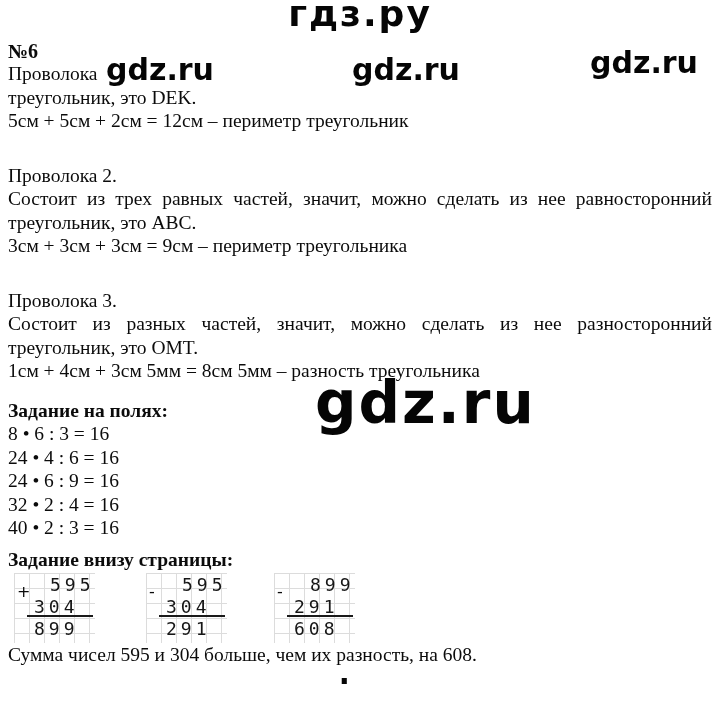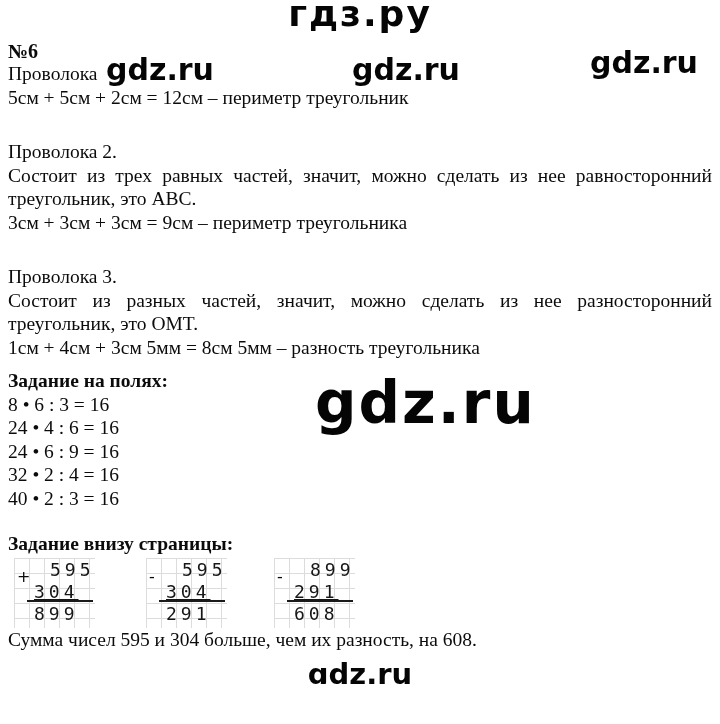--- a/index.html
+++ b/index.html
@@ -6,33 +6,33 @@
   .page{position:relative;width:720px;height:684px;background:#ffffff;overflow:hidden;
         font-family:"Liberation Serif",serif;color:#0b0b0b;}
   .logo{font-family:"DejaVu Sans",sans-serif;font-weight:bold;color:#050505;}
   .logo-top{text-align:center;font-size:36px;line-height:36px;letter-spacing:2px;margin-top:-4px;}
   .content{padding:0 8px;}
   .t{font-size:19.5px;line-height:23.5px;}
   .bold{font-weight:bold;}
   .task-no{font-weight:bold;font-size:20px;line-height:22px;margin-top:8px;}
   .just{text-align:justify;text-align-last:justify;}
   .sec{margin-top:31px;}
-  .margin-head{margin-top:10px;}
-  .bottom-head{margin-top:22px;}
+  .margin-head{margin-top:16px;}
+  .bottom-head{margin-top:8px;}
   .arith{position:relative;height:70px;margin-top:2px;}
   .prob{position:absolute;top:0;width:81px;height:70px;
         background-image:linear-gradient(#dcdcdc 1px,transparent 1px),
                          linear-gradient(90deg,#dcdcdc 1px,transparent 1px);
         background-size:15px 15px;}
   .p1{left:6px;}.p2{left:138px;}.p3{left:266px;}
   .sign{position:absolute;left:3px;top:11px;font-family:"DejaVu Sans",sans-serif;
         font-size:16px;line-height:16px;}
   .row{font-family:"DejaVu Sans Mono",monospace;font-size:18px;letter-spacing:4px;
        height:22px;line-height:23px;margin-left:36px;white-space:nowrap;color:#161616;}
-  .row.mid{border-bottom:2px solid #1a1a1a;margin-left:13px;padding-left:7px;width:66px;box-sizing:border-box;text-decoration:underline;}
+  .row.mid{border-bottom:2px solid #1a1a1a;margin-left:13px;padding-left:7px;width:66px;box-sizing:border-box;}
   .row.res{margin-left:13px;padding-left:7px;}
   .wm{position:absolute;font-family:"DejaVu Sans",sans-serif;font-weight:bold;
       line-height:1;white-space:nowrap;color:#050505;}
   .wm1{left:104px;top:55px;font-size:30px;background:#fff;padding:0 2px;}
   .wm2{left:352px;top:55px;font-size:30px;}
   .wm3{left:590px;top:48px;font-size:30px;}
   .wm-big{left:315px;top:374px;font-size:58px;letter-spacing:2px;}
   .logo-bottom{text-align:center;font-size:29px;line-height:29px;margin-top:9px;}
 </style>
 </head>
@@ -41,20 +41,21 @@
 <div class="page">
 
   <div class="logo logo-top">гдз.ру</div>
 
   <div class="content">
 
     <div class="task-no">№6</div>
 
     <div>
       <div class="t">Проволока 1.</div>
+      <div class="t">треугольник, это DEK.</div>
       <div class="t">5см + 5см + 2см = 12см – периметр треугольник</div>
     </div>
 
     <div class="sec">
       <div class="t">Проволока 2.</div>
       <div class="t just">Состоит из трех равных частей, значит, можно сделать из нее равносторонний</div>
       <div class="t">треугольник, это ABC.</div>
       <div class="t">3см + 3см + 3см = 9см – периметр треугольника</div>
     </div>
 

